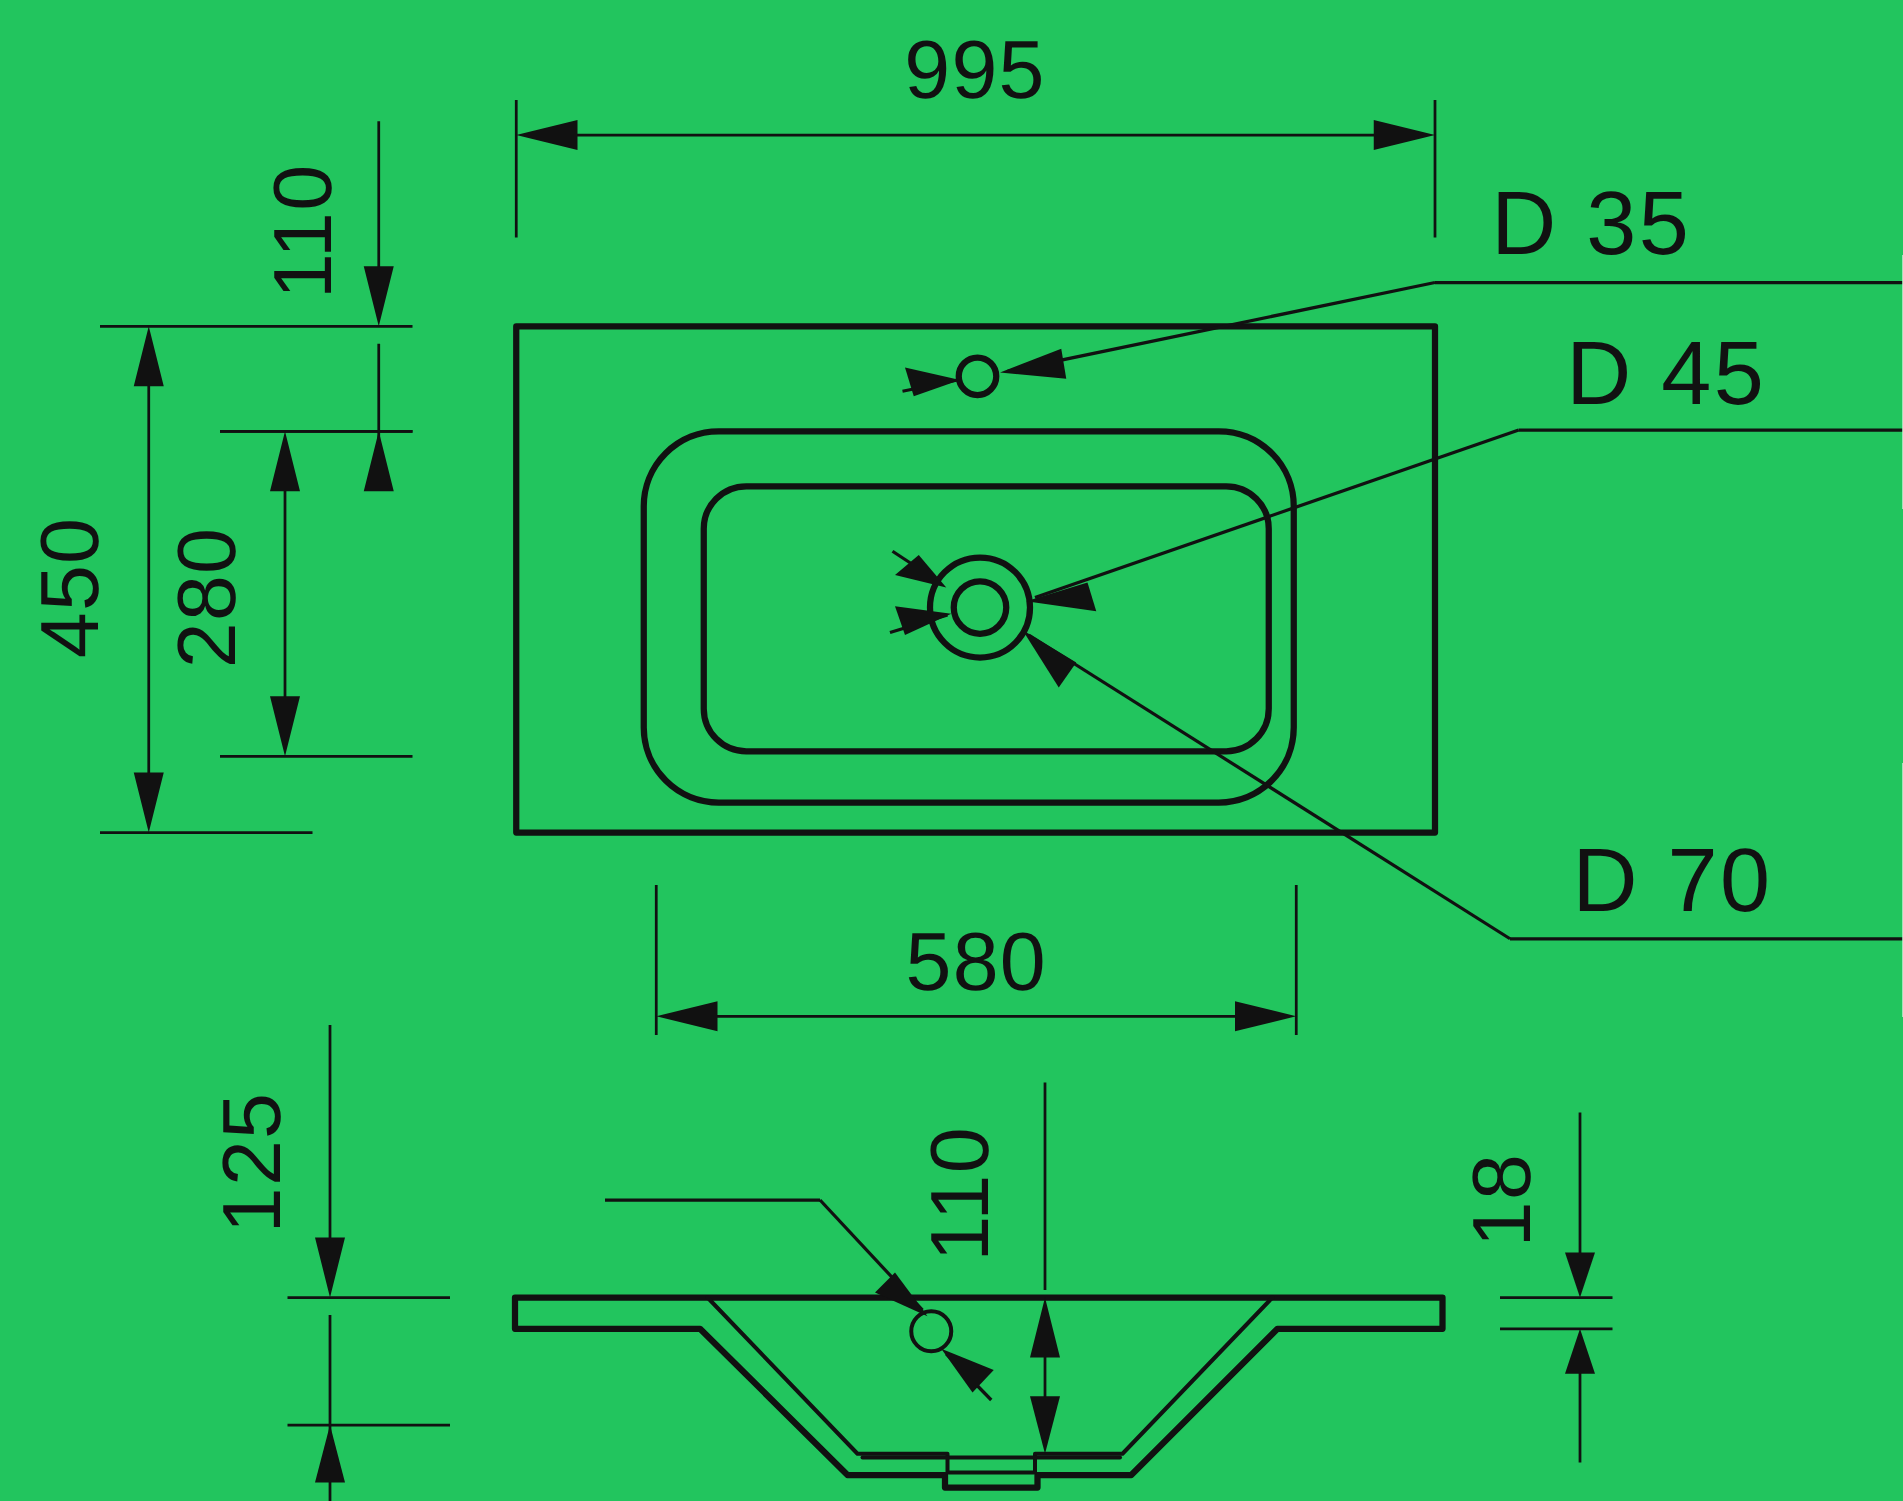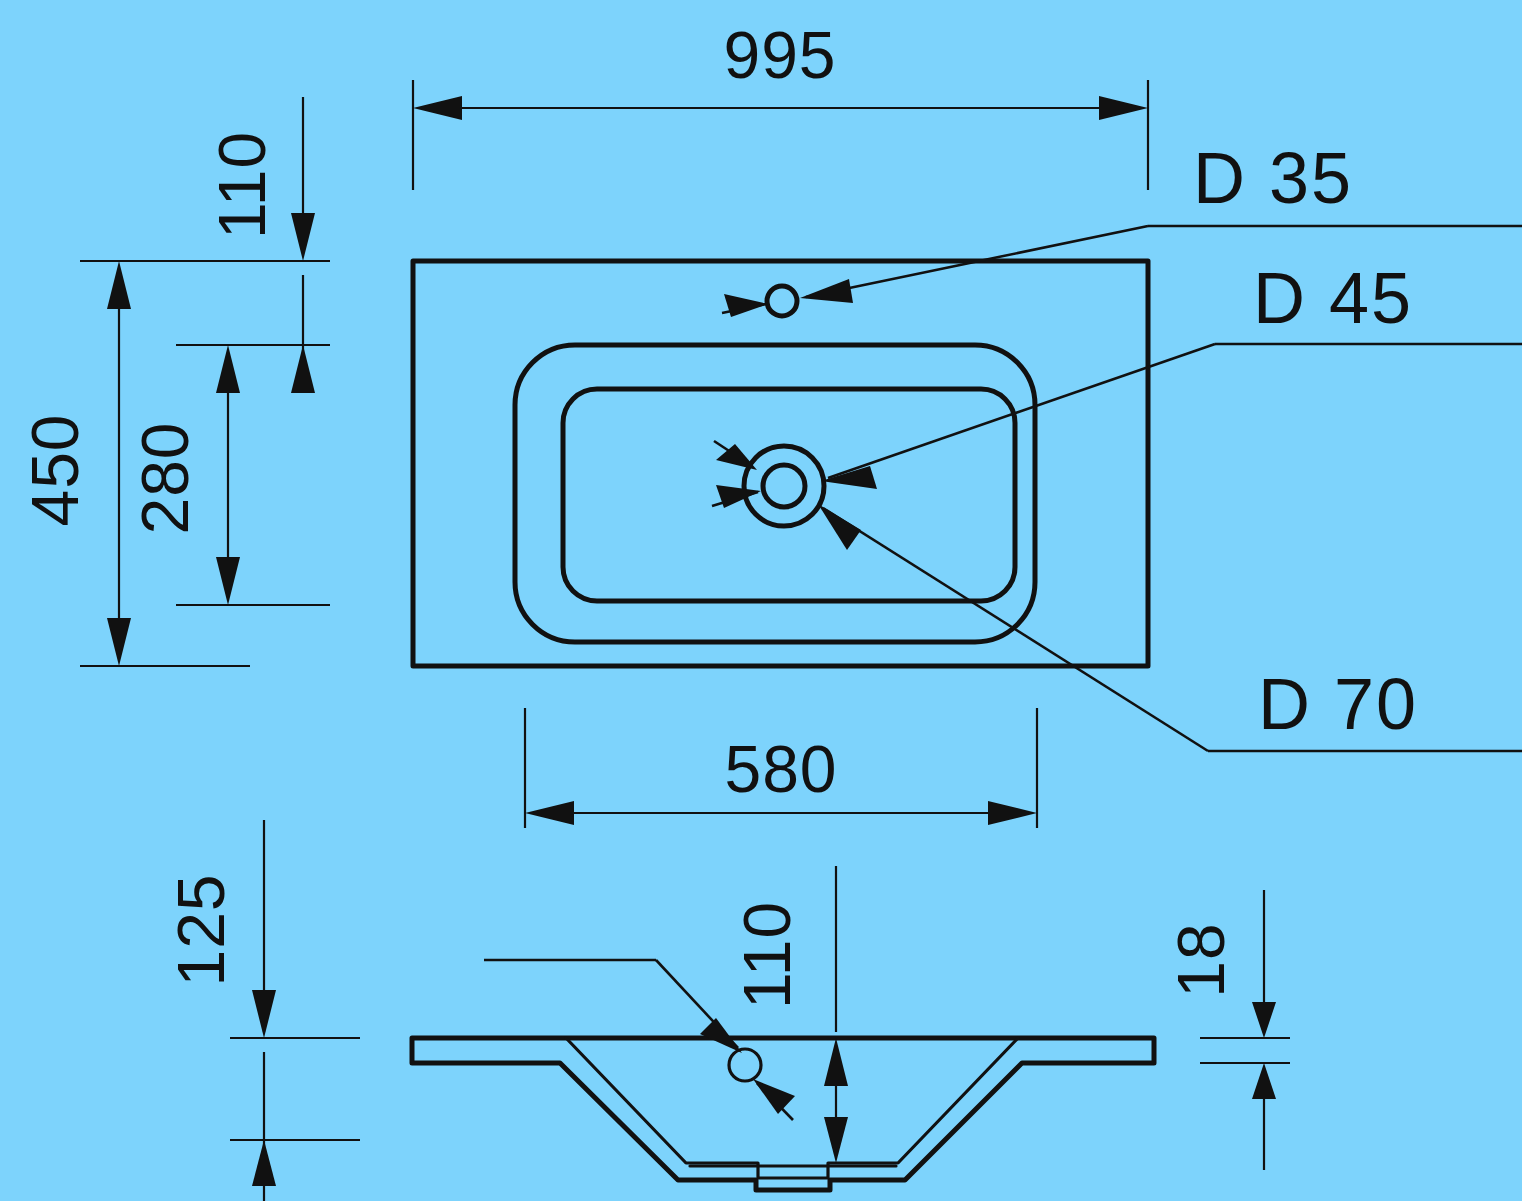--- a/index.html
+++ b/index.html
@@ -10,21 +10,21 @@
   body {
     width: 1522px;
     height: 1201px;
     overflow: hidden;
     font-family: "Liberation Sans", sans-serif;
   }
   #drawing-root {
     position: relative;
     width: 1522px;
     height: 1201px;
-    background: #7dd3fc;
+    background: #22c55e;
   }
   svg.draw {
     position: absolute;
     left: 0;
     top: 0;
     width: 1522px;
     height: 1201px;
     display: block;
   }
   .obj {

